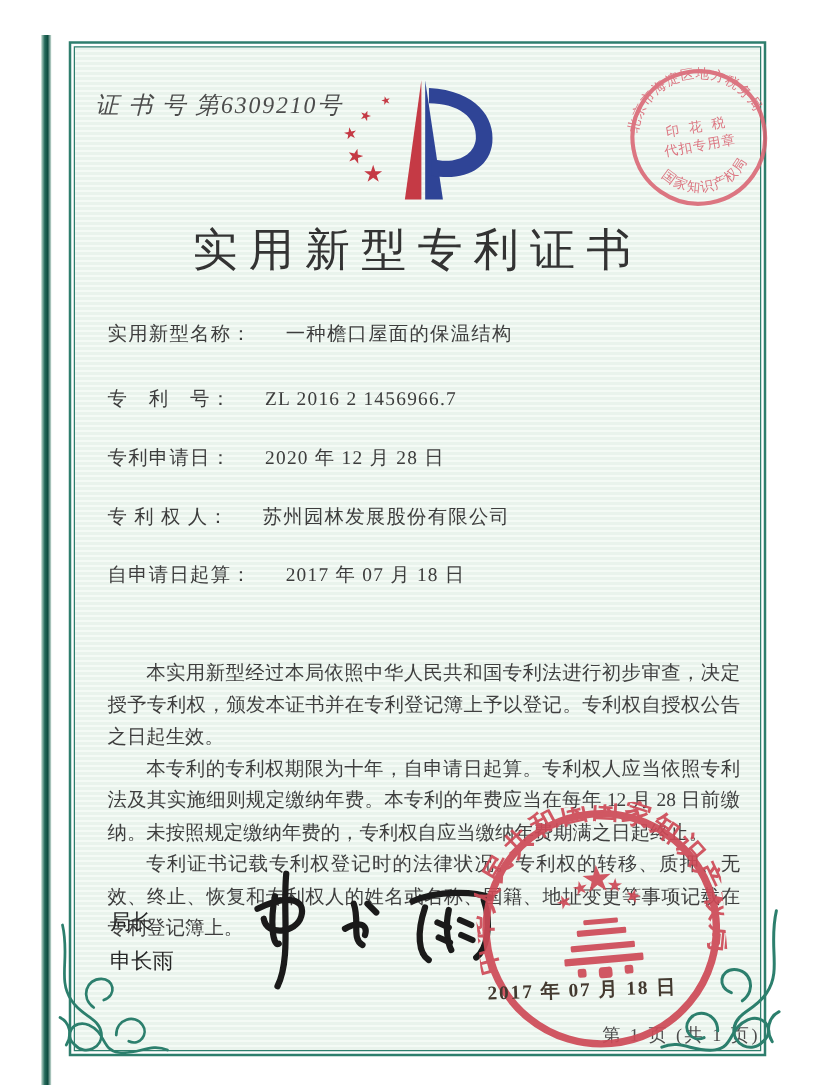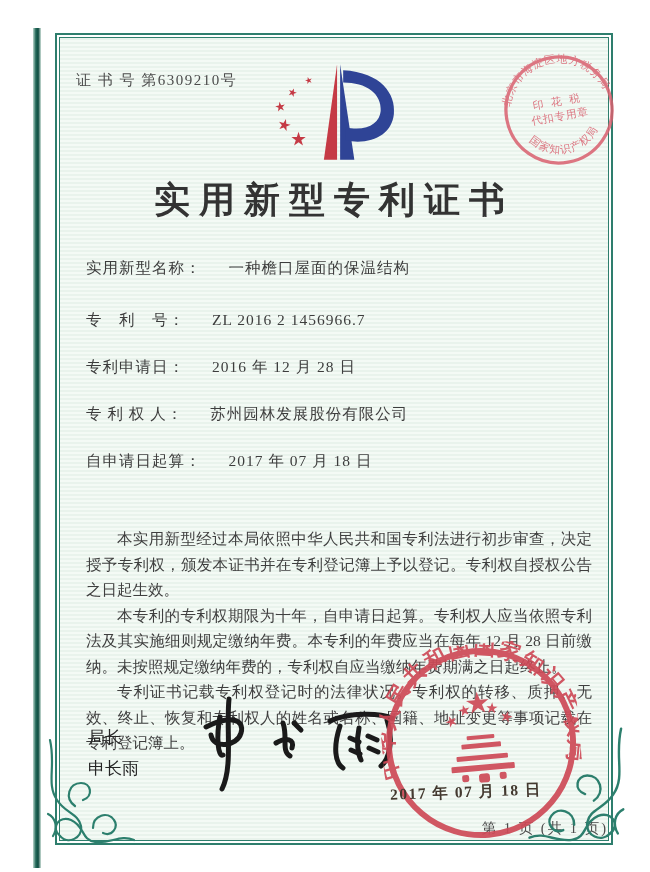--- a/index.html
+++ b/index.html
@@ -13,25 +13,25 @@
   }
   .frame{
     position:absolute;left:55px;top:33px;width:558px;height:812px;
     border:2px solid #2e7e6d;padding:2px;box-sizing:border-box;background:#fff;
   }
   .inner{
     position:relative;width:100%;height:100%;box-sizing:border-box;
     border:1px solid #2e7e6d;
     background:repeating-linear-gradient(180deg,#e9f3ec 0px,#e9f3ec 2px,#f4faf5 2px,#f4faf5 4px);
   }
-  .certno{position:absolute;left:16px;top:33px;font-size:15px;letter-spacing:1.5px;color:#4c4c4c;}
+  .certno{position:absolute;left:16px;top:33px;font-size:19px;letter-spacing:1.5px;color:#4c4c4c;font-style:italic;}
   .logo{position:absolute;left:200px;top:22px;width:142px;height:110px;}
   .taxstamp{position:absolute;left:441px;top:14px;width:116px;height:116px;opacity:.85;transform:rotate(-10deg);}
   .title{position:absolute;left:0;right:0;top:138px;margin:0;text-align:center;
-    font-size:36px;font-weight:700;letter-spacing:9px;color:#333;}
+    font-size:36px;font-weight:400;letter-spacing:9px;color:#333;}
   .fields{position:absolute;left:26px;top:220px;right:18px;}
   .frow{display:flex;margin-bottom:28px;font-size:15.5px;color:#3d3d3d;line-height:19px;gap:20px;}
   .frow.first{margin-bottom:33px;}
   .flabel{white-space:pre;letter-spacing:1px;}
   .fvalue{margin-left:7px;letter-spacing:1px;}
   .paras{position:absolute;left:26px;top:488px;width:506px;font-size:15.5px;line-height:25.5px;
     color:#3f3f3f;text-align:justify;}
   .paras p{margin:0;text-indent:2em;}
   .sig-block{position:absolute;left:28px;top:684px;z-index:2;
     font-family:"Liberation Sans","DejaVu Sans",sans-serif;font-size:17px;color:#262626;line-height:31px;}
@@ -93,21 +93,21 @@
       <div class="frow first">
         <span class="flabel">实用新型名称：</span>
         <span class="fvalue">一种檐口屋面的保温结构</span>
       </div>
       <div class="frow">
         <span class="flabel">专　利　号：</span>
         <span class="fvalue">ZL 2016 2 1456966.7</span>
       </div>
       <div class="frow">
         <span class="flabel">专利申请日：</span>
-        <span class="fvalue">2016 年 12 月 28 日</span>
+        <span class="fvalue">2020 年 12 月 28 日</span>
       </div>
       <div class="frow">
         <span class="flabel">专 利 权 人：</span>
         <span class="fvalue">苏州园林发展股份有限公司</span>
       </div>
       <div class="frow">
         <span class="flabel">自申请日起算：</span>
         <span class="fvalue">2017 年 07 月 18 日</span>
       </div>
     </div>

